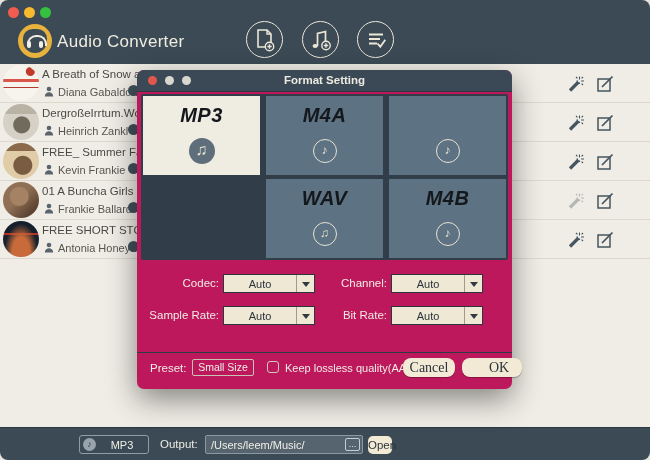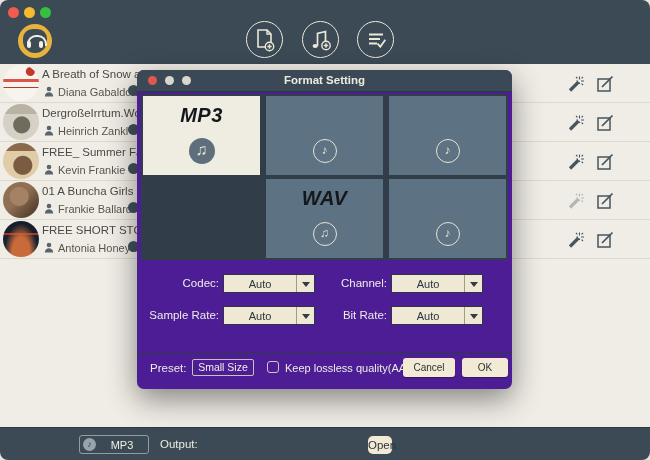--- a/index.html
+++ b/index.html
@@ -61,21 +61,21 @@
   .out-field{position:absolute;left:205px;top:7px;width:158px;height:19px;background:#55646F;
              border:1px solid #8C98A1;border-radius:2px;box-sizing:border-box;}
   .out-field .path{position:absolute;left:5px;top:3px;font-size:11px;color:#F1EFE7;white-space:nowrap;}
   .out-field .browse{position:absolute;right:2px;top:2px;width:15px;height:13px;border:1px solid #C6CDD2;
              border-radius:2px;font-size:9px;color:#E8E8E2;text-align:center;line-height:11px;box-sizing:border-box;}
   .open-btn{position:absolute;left:368px;top:8px;width:24px;height:18px;background:#F3EAD6;border-radius:5px;
             font-size:11.5px;color:#2A333B;text-align:center;line-height:18px;}
   .convert-btn{position:absolute;left:561px;top:4px;width:77px;height:25px;background:#F6EED9;border-radius:4px;
             font-size:13px;color:#1F2D38;text-align:center;line-height:25px;box-shadow:0 1px 1px rgba(0,0,0,.3);}
   
-  .dialog{position:absolute;left:137px;top:70px;width:375px;height:319px;background:#4c1d95;border-radius:7px;
+  .dialog{position:absolute;left:137px;top:70px;width:375px;height:319px;background:#be185d;border-radius:7px;
           box-shadow:0 10px 30px rgba(0,0,0,.45);}
   .dlg-titlebar{position:absolute;left:0;top:0;width:375px;height:22px;background:#3A4955;
           border-bottom:1px solid #2C3842;border-radius:7px 7px 0 0;box-sizing:border-box;}
   .dlg-dot{position:absolute;top:6px;width:9px;height:9px;border-radius:50%;}
   .dlg-dot.d1{left:11px;background:#E2574D;} .dlg-dot.d2{left:28px;background:#D9D6CF;}
   .dlg-dot.d3{left:45px;background:#D9D6CF;}
   .dlg-title{position:absolute;left:0;top:4px;width:375px;text-align:center;font-size:11.5px;font-weight:bold;
              color:#EDEAE0;}
   .grid-bg{position:absolute;left:4px;top:24px;width:367px;height:166px;background:#313E49;border-radius:2px;}
   .cell{position:absolute;width:117px;height:79px;background:#5D7282;}
@@ -101,40 +101,41 @@
   .opt-select .arrow::after{content:"";position:absolute;left:4.5px;top:7px;border:4px solid transparent;
               border-top:5px solid #333B42;}
   .dlg-divider{position:absolute;left:0;top:282px;width:375px;height:1px;background:#2E3A44;}
   .preset-label{position:absolute;left:13px;top:292px;font-size:11.5px;color:#EFEDE4;}
   .preset-box{position:absolute;left:55px;top:289px;width:62px;height:17px;border:1px solid #C9C3B6;
               border-radius:2px;box-sizing:border-box;font-size:10.5px;color:#F2EFE6;text-align:center;
               line-height:15px;}
   .dlg-check{position:absolute;left:130px;top:291px;width:12px;height:12px;border:1px solid #CFC9BC;
              border-radius:3px;box-sizing:border-box;}
   .check-label{position:absolute;left:148px;top:292px;font-size:11px;color:#EFEDE6;}
-  .dlg-btn{position:absolute;top:288px;height:19px;background:#F3EAD6;border-radius:3px;font-size:10px;
-           color:#2A333B;text-align:center;line-height:19px;box-shadow:0 1px 1px rgba(0,0,0,.3);}
-  .cancel-btn{left:266px;width:52px;} .ok-btn{left:325px;width:46px;}
+  .dlg-btn{position:absolute;top:288px;height:19px;background:#F3EAD6;border-radius:8px;font-size:14px;
+           color:#2A333B;text-align:center;line-height:19px;box-shadow:0 1px 1px rgba(0,0,0,.3);font-family:Liberation Serif, serif;}
+  .cancel-btn{left:266px;width:52px;} .ok-btn{left:325px;width:46px;padding-left:14px;}
   svg{display:block;}
 </style>
 </head>
 <body>
 
 <div class="app">
 
   <div class="topbar">
     <div class="tl red"></div>
     <div class="tl yellow"></div>
     <div class="tl green"></div>
     <div class="logo">
       <div class="shield"></div>
         <div class="phones"></div>
         <div class="earL"></div>
         <div class="earR"></div>
     </div>
+    <div class="app-title">Audio Converter</div>
 
     <div class="tool-btn b1">
       <span>
         <svg width="22" height="24" viewBox="0 0 22 24">
           <path d="M4 2 h9 l4 4 v13 h-13 z" fill="none" stroke="#EDE7D8" stroke-width="1.6"></path>
           <path d="M13 2 v4 h4" fill="none" stroke="#EDE7D8" stroke-width="1.4"></path>
           <circle cx="15.5" cy="18.5" r="4.2" fill="#3B4A55" stroke="#EDE7D8" stroke-width="1.4"></circle>
           <path d="M15.5 16.3 v4.4 M13.3 18.5 h4.4" stroke="#EDE7D8" stroke-width="1.4"></path>
         </svg>
       </span>
@@ -297,20 +298,24 @@
     </div>
   </div>
 
   <div class="bottombar">
     <div class="bb-label fmt-label">Format:</div>
     <div class="fmt-box">
       <div class="disc">♪</div>
       <div class="val">MP3</div>
     </div>
     <div class="bb-label out-label">Output:</div>
+    <div class="out-field">
+      <div class="path">/Users/leem/Music/</div>
+      <div class="browse">...</div>
+    </div>
     <div class="open-btn">Open</div>
   </div>
 
   <div class="dialog">
     <div class="dlg-titlebar">
       <div class="dlg-dot d1"></div>
       <div class="dlg-dot d2"></div>
       <div class="dlg-dot d3"></div>
       <div class="dlg-title">Format Setting</div>
     </div>
@@ -319,36 +324,38 @@
 
     <div class="cell selected" style="left:6px;top:26px">
       <div class="flabel">MP3</div>
       <div class="icon-area">
           <div class="mp3-disc">
             <span>♫</span>
           </div>
         </div>
     </div>
     <div class="cell" style="left:129px;top:26px">
+      <div class="flabel">M4A</div>
       <div class="icon-area">
           <div class="ring-note">♪</div>
         </div>
     </div>
     <div class="cell" style="left:252px;top:26px">
       <div class="icon-area">
           <div class="ring-note">♪</div>
         </div>
     </div>
     <div class="cell" style="left:129px;top:109px">
       <div class="flabel">WAV</div>
       <div class="icon-area">
           <div class="ring-note">♫</div>
         </div>
     </div>
     <div class="cell" style="left:252px;top:109px">
+      <div class="flabel">M4B</div>
       <div class="icon-area">
           <div class="ring-note">♪</div>
         </div>
     </div>
 
     <div class="opt-label" style="left:0;top:207px">Codec:</div>
     <div class="opt-select" style="left:86px;top:204px">
       <div class="val">Auto</div>
       <div class="arrow"></div>
     </div>

